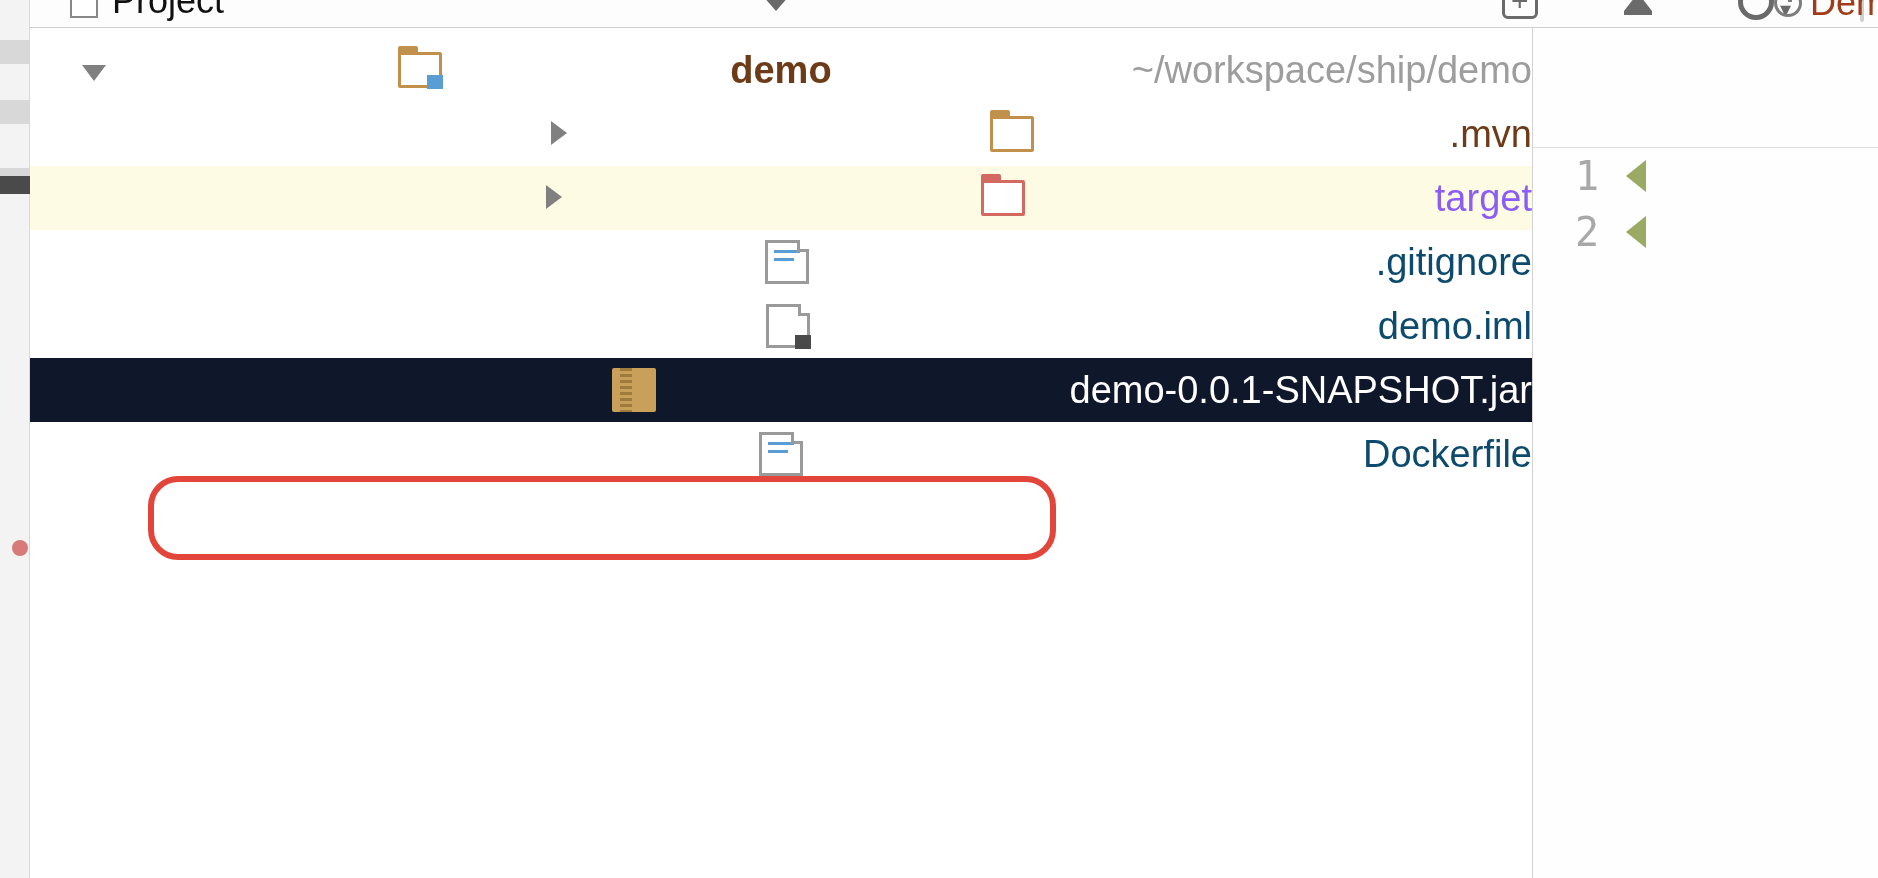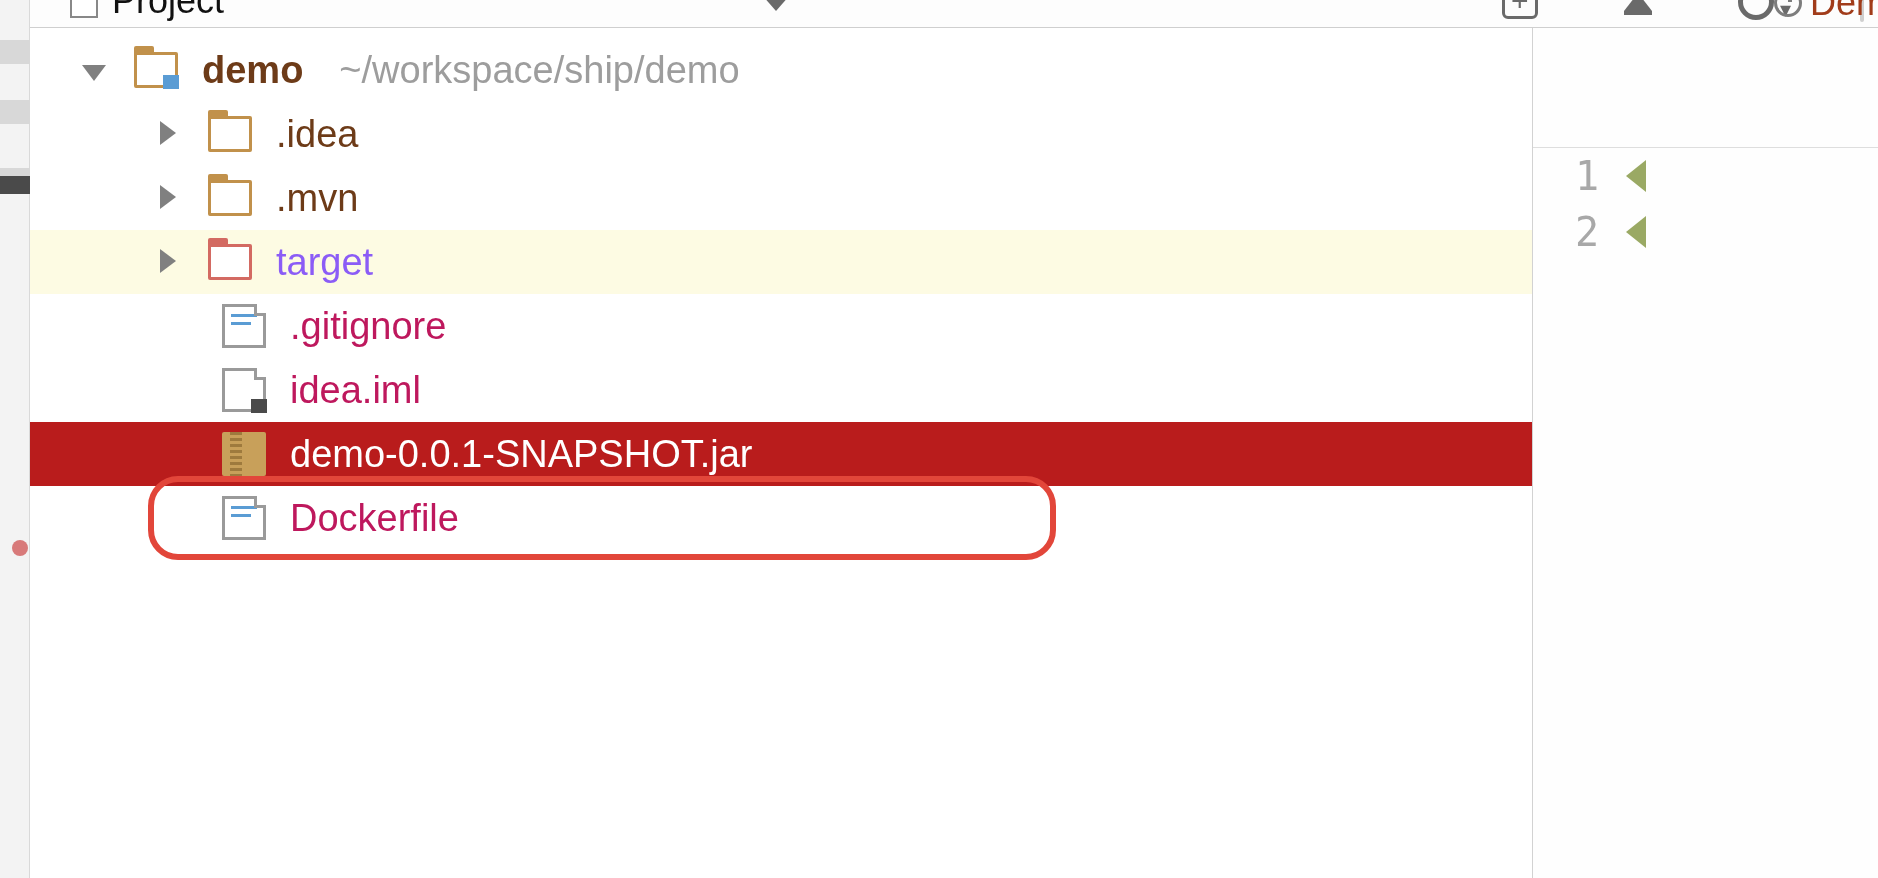--- a/index.html
+++ b/index.html
@@ -128,20 +128,21 @@
 
     
     .tree { padding-top: 10px; }
     .row {
       display: flex;
       align-items: center;
       height: 64px;
       gap: 24px;
       padding-left: 48px;
       white-space: nowrap;
+      justify-content: space-between;
     }
     .row .indent1 { width: 50px; flex:0 0 50px; }
     .row .indent2 { width: 120px; flex:0 0 120px; }
     .arrow {
       width: 0; height: 0;
       display: inline-block;
     }
     .arrow.right {
       border-top: 12px solid transparent;
       border-bottom: 12px solid transparent;
@@ -191,25 +192,25 @@
       border-radius:2px;
     }
     .icon.jar::before{content:'';position:absolute;left:8px;top:0;bottom:0;width:12px;
       background:repeating-linear-gradient(#9e7a3d 0 3px,#c8a05a 3px 6px);}
 
     .name { font-size: 38px; }
     .name.dir { color: #6d3b18; }
     .name.bold { font-weight: 600; }
     .name.path { color: #9d9d9d; font-weight: 400; margin-left: 12px; }
     .name.excluded { color: #8b5cf6; }
-    .name.file { color: #be185d; }
+    .name.file { color: #0c4a6e; }
     .name.sel { color: #fff; }
 
     .row.hl-excluded { background: #fdfbe3; }
-    .row.selected { background: #b91c1c; color:#fff; }
+    .row.selected { background: #0f172a; color:#fff; }
 
     .red-annot {
       position: absolute;
       border: 6px solid #e2463a;
       border-radius: 30px;
       pointer-events: none;
     }
 
     
     .tb-box { width:36px;height:32px;border:3px solid #6a6a6a;border-radius:6px;position:relative;margin-top:-22px;}
@@ -258,26 +259,20 @@
   <div class="tree-pane">
     <div class="tree">
 
       <div class="row">
         <span class="arrow-holder"><span class="arrow down"></span></span>
         <span class="icon folder module"></span>
         <span class="name dir bold">demo</span>
         <span class="name path">~/workspace/ship/demo</span>
       </div>
 
-      <div class="row">
-        <span class="indent1"></span>
-        <span class="arrow-holder"><span class="arrow right"></span></span>
-        <span class="icon folder"></span>
-        <span class="name dir">.idea</span>
-      </div>
 
       <div class="row">
         <span class="indent1"></span>
         <span class="arrow-holder"><span class="arrow right"></span></span>
         <span class="icon folder"></span>
         <span class="name dir">.mvn</span>
       </div>
 
 
       <div class="row hl-excluded">
@@ -293,21 +288,21 @@
             <span class="fold"></span>
           </span>
         <span class="name file">.gitignore</span>
       </div>
 
       <div class="row">
         <span class="indent2"></span>
         <span class="icon iml">
             <span class="fold"></span>
           </span>
-        <span class="name file">idea.iml</span>
+        <span class="name file">demo.iml</span>
       </div>
 
       <div class="row selected" style="position:relative">
         <span class="indent2"></span>
         <span class="icon jar"></span>
         <span class="name sel">demo-0.0.1-SNAPSHOT.jar</span>
       </div>
 
       <div class="row">
         <span class="indent2"></span>

